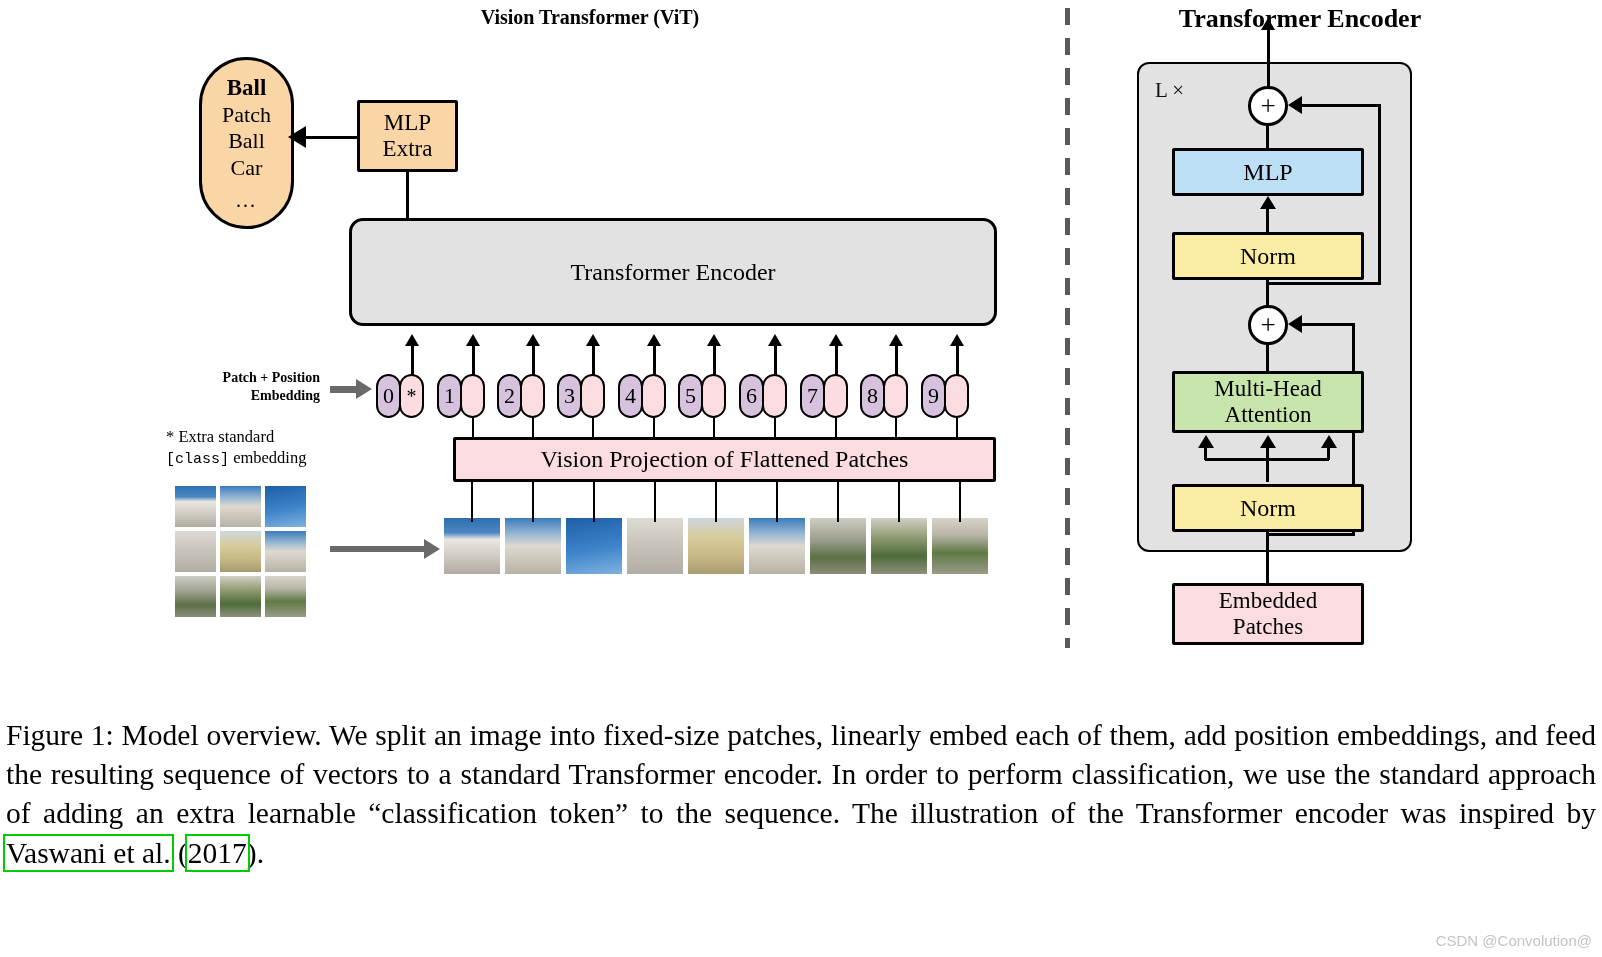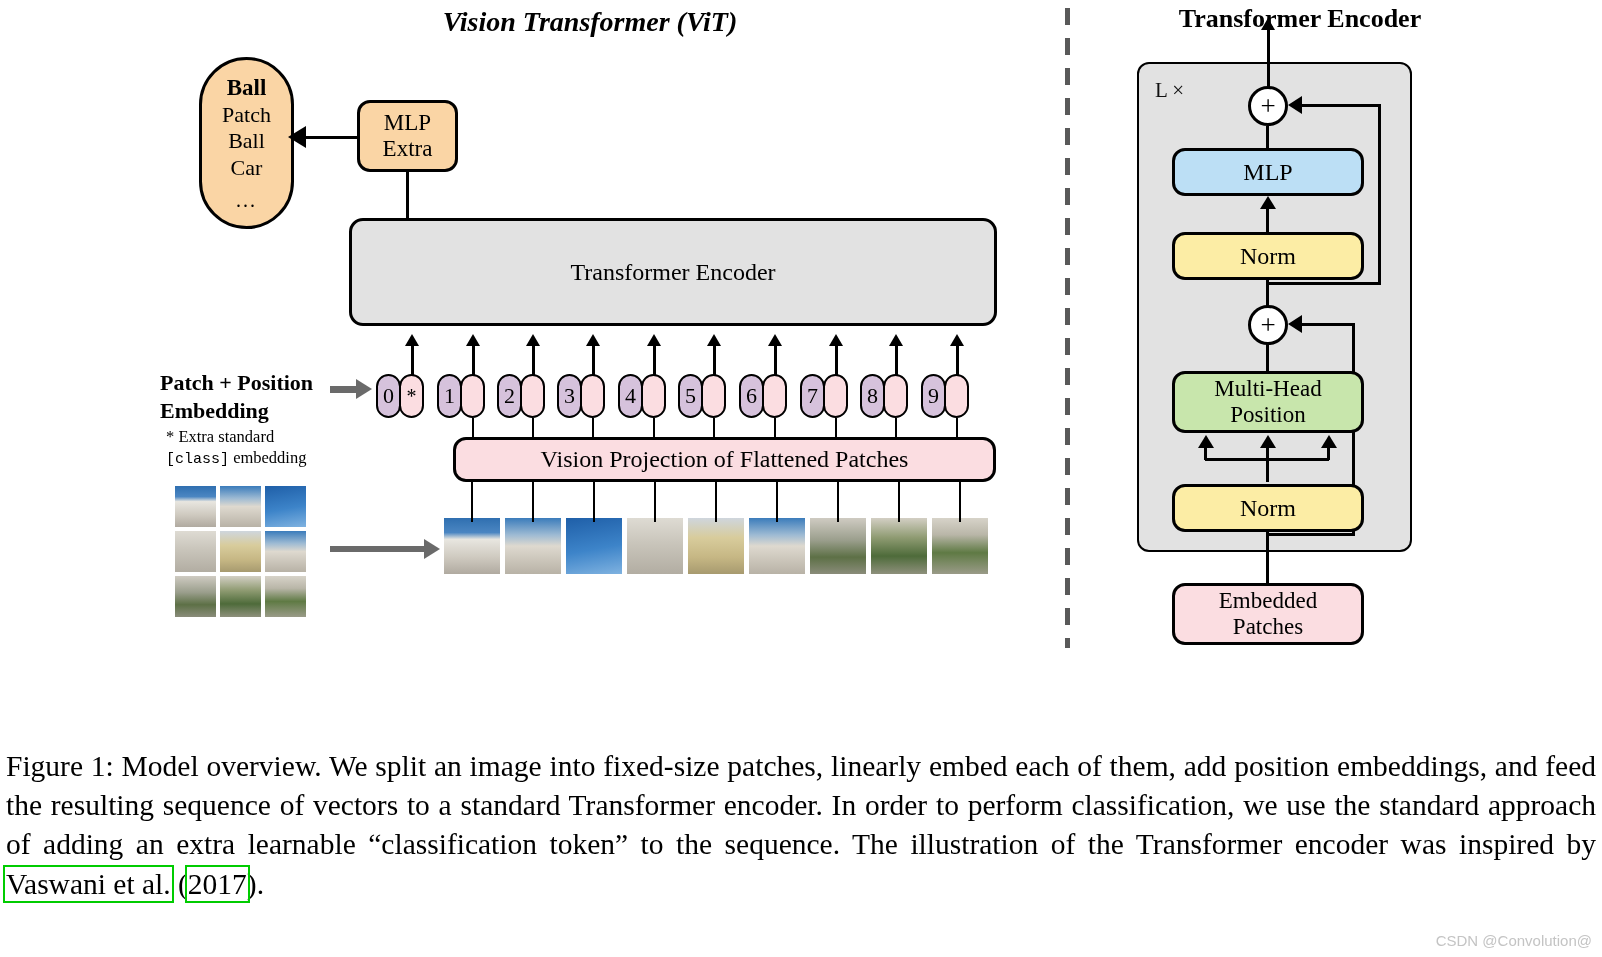--- a/index.html
+++ b/index.html
@@ -3,47 +3,47 @@
 <meta charset="utf-8">
 <style>
   html,body{margin:0;padding:0;background:#ffffff;}
   body{width:1602px;height:957px;position:relative;overflow:hidden;
        font-family:"Liberation Serif","DejaVu Serif",serif;color:#000;}
 
   .abs{position:absolute;}
 
   
   .fig-title{font-weight:bold;text-align:center;font-family:"Liberation Serif",serif;}
-  #vit-title{left:420px;top:6px;width:340px;font-size:28px;font-style:italic;}
+  #vit-title{left:420px;top:6px;width:340px;font-size:20px;}
   #te-title{left:1090px;top:4px;width:420px;font-size:26px;}
 
   
   .box{box-sizing:border-box;border:3px solid #000;display:flex;
        align-items:center;justify-content:center;text-align:center;
        line-height:1.12;}
-  .rnd{border-radius:13px;}
+  .rnd{border-radius:2px;}
   .rnd-lg{border-radius:14px;}
 
   
   #class-box{left:199px;top:57px;width:95px;height:172px;
              background:#fad5a5;border:3px solid #000;border-radius:48px;
              box-sizing:border-box;display:flex;flex-direction:column;
              align-items:center;justify-content:center;font-size:22px;line-height:1.22;}
   #class-box .hd{font-weight:bold;font-size:23px;}
   #class-dots{font-size:20px;letter-spacing:2px;padding-top:6px;}
 
   #mlp-head{left:357px;top:100px;width:101px;height:72px;background:#fad5a5;font-size:23px;}
   #mlp-head span{display:block;}
 
   #tf-enc-big{left:349px;top:218px;width:648px;height:108px;background:#e2e2e2;font-size:24px;}
 
   #lin-proj{left:453px;top:437px;width:543px;height:45px;background:#fbdde1;font-size:24px;}
 
   
-  #pp-label{left:160px;top:369px;width:160px;text-align:left;font-weight:bold;font-size:22px;line-height:1.25;}
+  #pp-label{left:160px;top:369px;width:160px;text-align:right;font-weight:bold;font-size:14px;line-height:1.25;}
   #extra-label{left:166px;top:426px;width:170px;font-size:16.5px;line-height:1.3;}
   #extra-label .mono{font-family:"Liberation Mono","DejaVu Sans Mono",monospace;font-size:15px;}
 
   
   .token{position:absolute;top:374px;height:44px;display:flex;}
   .tok-num,.tok-emb{box-sizing:border-box;border:2.6px solid #000;border-radius:13px;
         width:25px;height:44px;display:flex;align-items:center;justify-content:center;
         font-size:22px;}
   .tok-num{background:#d6c2dc;}
   .tok-emb{background:#fbdde1;margin-left:-2px;}
@@ -79,21 +79,21 @@
   #emb-patches{left:1172px;top:583px;width:192px;height:62px;background:#fbdde1;font-size:23px;}
   #mlp-blk span,#mha span,#emb-patches span{display:block;}
 
   .larrow{position:absolute;width:0;height:0;border-top:9px solid transparent;
           border-bottom:9px solid transparent;border-right:14px solid #000;}
   .uarrow2{position:absolute;width:0;height:0;border-left:8px solid transparent;
            border-right:8px solid transparent;border-bottom:13px solid #000;}
 
   
   #caption{left:6px;top:716px;width:1590px;font-size:29.5px;line-height:1.33;
-           text-align:justify;text-align-last:left;font-family:"Liberation Serif",serif;margin-top:31px;}
+           text-align:justify;text-align-last:left;font-family:"Liberation Serif",serif;}
   .lnk{outline:2.5px solid #00cc00;outline-offset:1px;}
   #watermark{right:10px;bottom:8px;font-size:15px;color:#c4c4c4;
              font-family:"Liberation Sans",sans-serif;}
 </style>
 </head>
 <body>
 
 <div class="abs fig-title" id="vit-title">Vision Transformer (ViT)</div>
 <div class="abs fig-title" id="te-title">Transformer Encoder</div>
 
@@ -281,21 +281,21 @@
 
 <div class="hline" style="left:1267px;top:533px;width:88px;"></div>
 <div class="vline" style="left:1352px;top:323px;height:213px;"></div>
 <div class="hline" style="left:1300px;top:323px;width:54px;"></div>
 <div class="larrow" style="left:1288px;top:315px;"></div>
 
 <div class="vline" style="left:1266px;top:343px;height:30px;"></div>
 <div class="abs box rnd" id="mha">
   <div>
     <span>Multi-Head</span>
-    <span>Position</span>
+    <span>Attention</span>
   </div>
 </div>
 
 <div class="hline" style="left:1205px;top:458px;width:124px;"></div>
 <div class="vline" style="left:1204px;top:446px;height:14px;"></div>
 <div class="vline" style="left:1266px;top:446px;height:36px;"></div>
 <div class="vline" style="left:1327px;top:446px;height:14px;"></div>
 <div class="uarrow2" style="left:1198px;top:435px;"></div>
 <div class="uarrow2" style="left:1260px;top:435px;"></div>
 <div class="uarrow2" style="left:1321px;top:435px;"></div>

